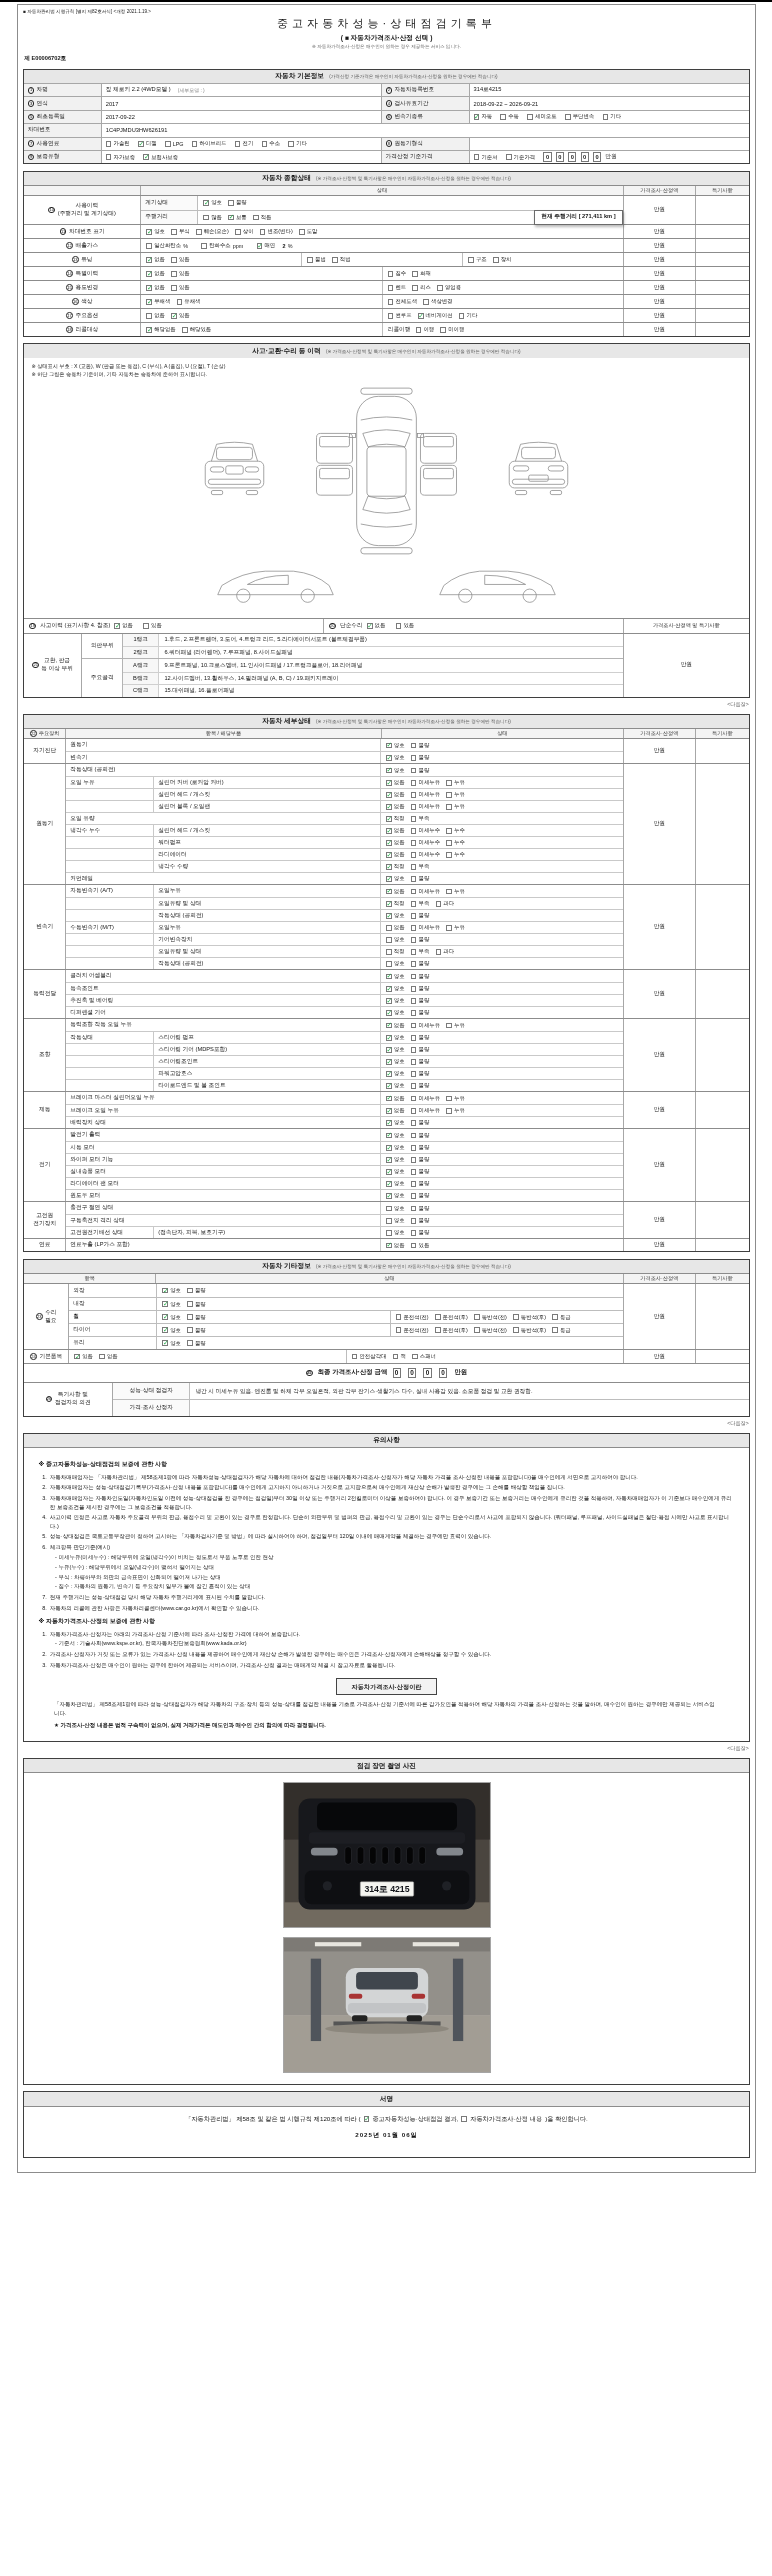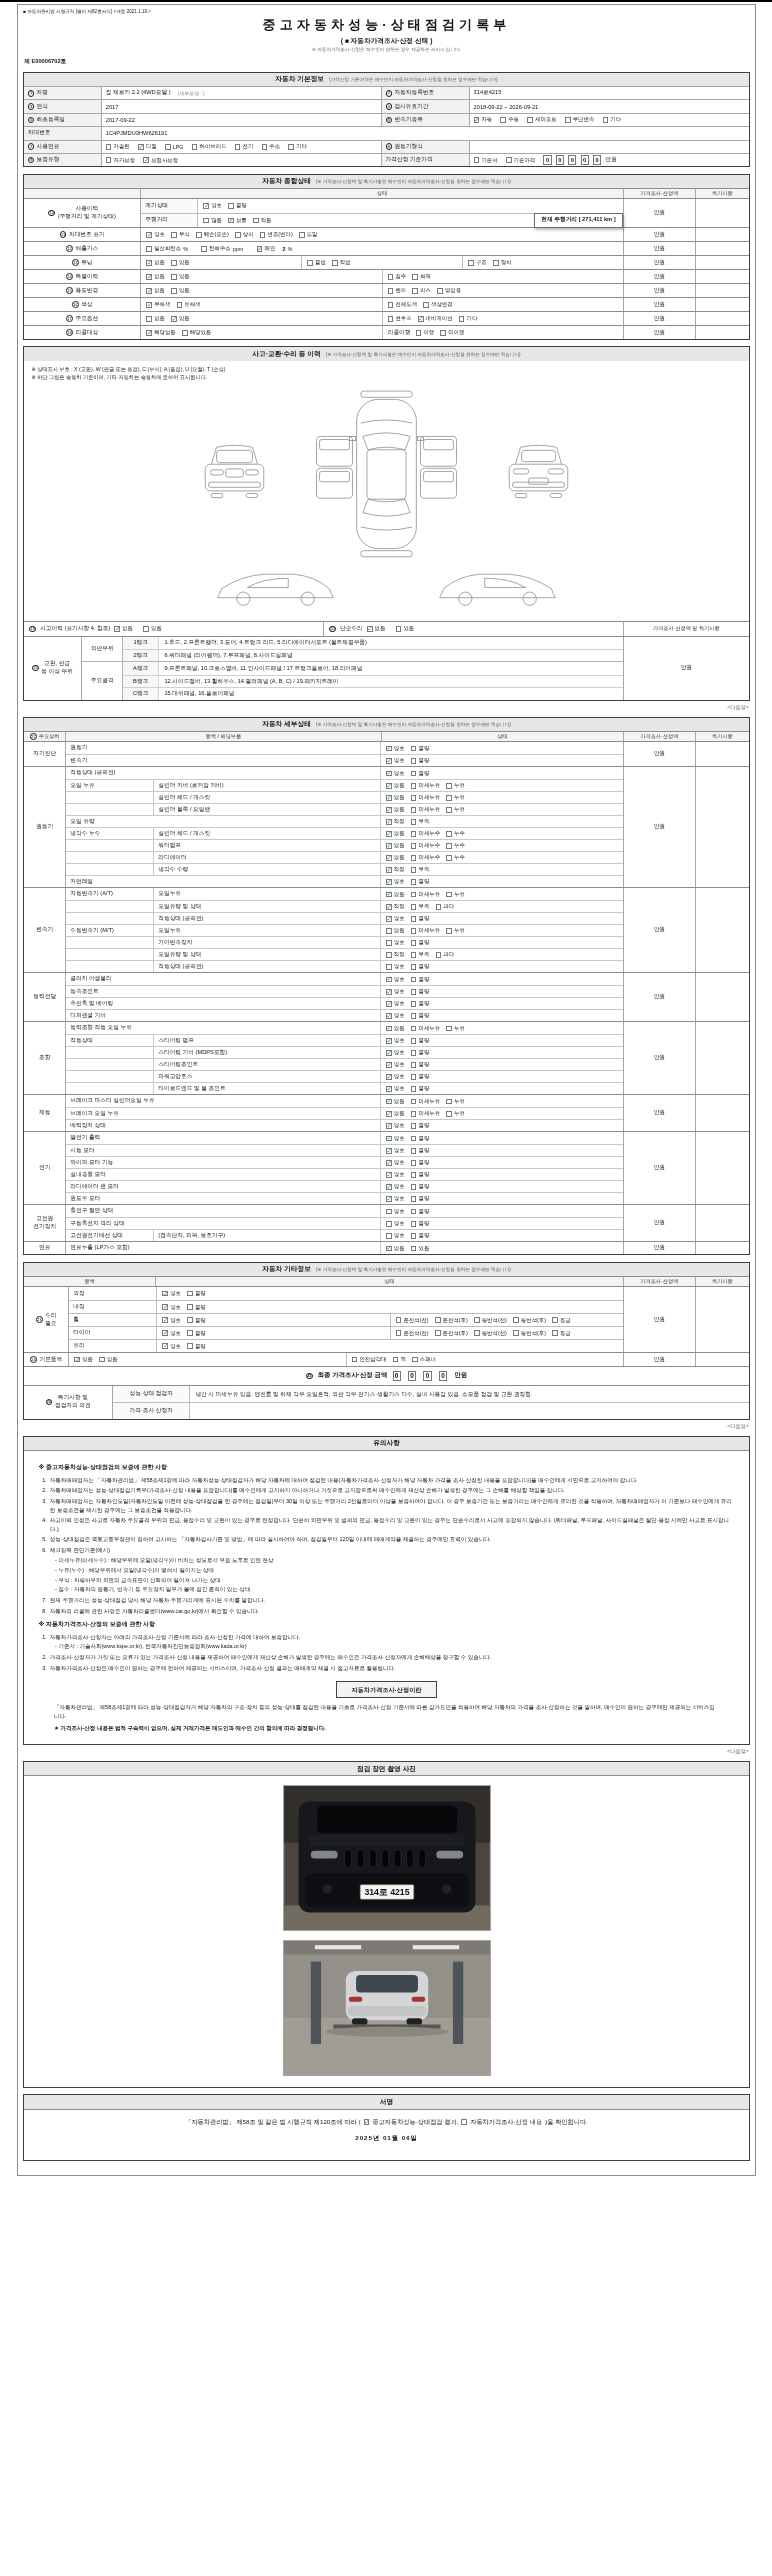--- a/index.html
+++ b/index.html
@@ -1,21 +1,21 @@
 <!DOCTYPE html>
 <html style="font-size:8.2px"><head>
 <meta charset="utf-8">
 <style>
 *{box-sizing:border-box;margin:0;padding:0}
 body{width:773px;background:#fff;font-family:"Liberation Sans","DejaVu Sans",sans-serif;font-size:5.7px;color:#151515}
 .topbar{height:1.5px;background:#000}
 .doc{margin:2.6px 17px 0;border:0.5px solid #8c8c8c;padding:4.1px 5.2px 13.4px;background:#fff}
 .form-ref{font-size:4.6px;color:#222}
 .title-wrap{text-align:center;margin-top:2.1px}
-.title-main{font-size:13px;font-weight:bold;letter-spacing:4.1px}
+.title-main{font-size:11px;font-weight:normal;letter-spacing:4.1px}
 .title-sub{font-size:6.7px;font-weight:bold;margin-top:2.6px}
 .title-note{font-size:4.6px;color:#666;margin-top:1.5px}
 .doc-no{font-size:5.7px;font-weight:bold;margin:5.2px 0 1px 1px}
 .sec{border:1px solid #3f3f3f;margin-top:6.2px}
 .sec-head{background:#e7e7e7;text-align:center;padding:2.6px 2.1px;font-size:6.7px;font-weight:bold;line-height:1.2}
 .sec-note{font-size:4.6px;font-weight:normal;color:#555;margin-left:5.2px}
 .row{display:flex;align-items:stretch;border-top:0.5px solid #a7a7a7;min-height:13.4px}
 .c{display:flex;align-items:center;padding:1px 3.6px;border-left:0.5px solid #a7a7a7;gap:2.1px;flex-wrap:wrap}
 .c:first-child{border-left:none}
 .lblc{background:#f1f1f1}

